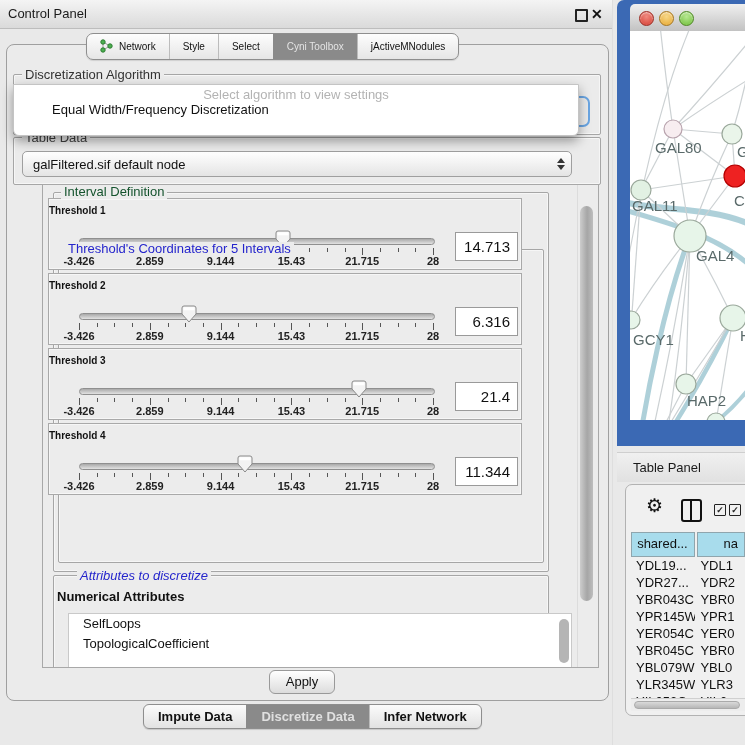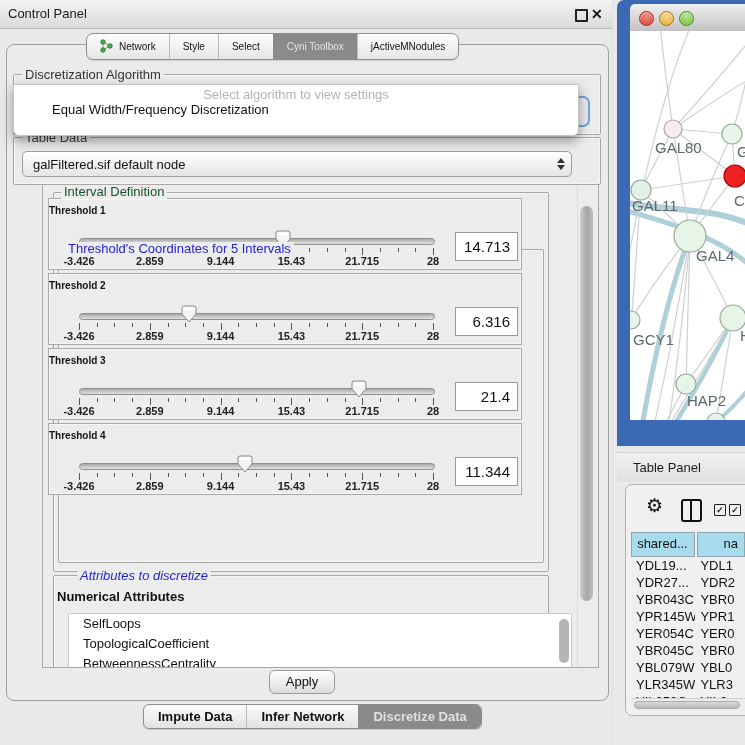--- a/index.html
+++ b/index.html
@@ -322,35 +322,34 @@
         </div>
       </div>
 
     <div class="group abs" style="left:10px;top:390px;width:494px;height:120px;"></div>
     <div class="abs gtitle blue" style="left:34px;top:384px;font-style:italic;">Attributes to discretize</div>
     <div class="abs" style="left:14px;top:404px;font-size:13px;font-weight:bold;">Numerical Attributes</div>
     <div class="abs" id="attr-list">
       <div id="attr-items">
           <div class="attr-item">SelfLoops</div>
           <div class="attr-item">TopologicalCoefficient</div>
-          <div class="attr-item">BetweennessCentrality</div>
         </div>
       <div id="attr-vthumb"></div>
     </div>
 
     <div class="abs" id="vscroll-track"></div>
     <div class="abs" id="vscroll-thumb"></div>
   </div>
 
   <div class="abs" id="apply-btn">Apply</div>
 
   <div class="abs" id="bottom-tabs">
       <div class="btab">Impute Data</div>
+      <div class="btab active">Discretize Data</div>
       <div class="btab">Infer Network</div>
-      <div class="btab active">Discretize Data</div>
     </div>
 
   <div class="abs" id="net-window">
     <div id="net-titlebar">
       <div class="light" id="light-red"></div>
       <div class="light" id="light-yellow"></div>
       <div class="light" id="light-green"></div>
     </div>
     <div id="net-canvas">
       <svg id="net-svg" width="115" height="389" xmlns="http://www.w3.org/2000/svg">

